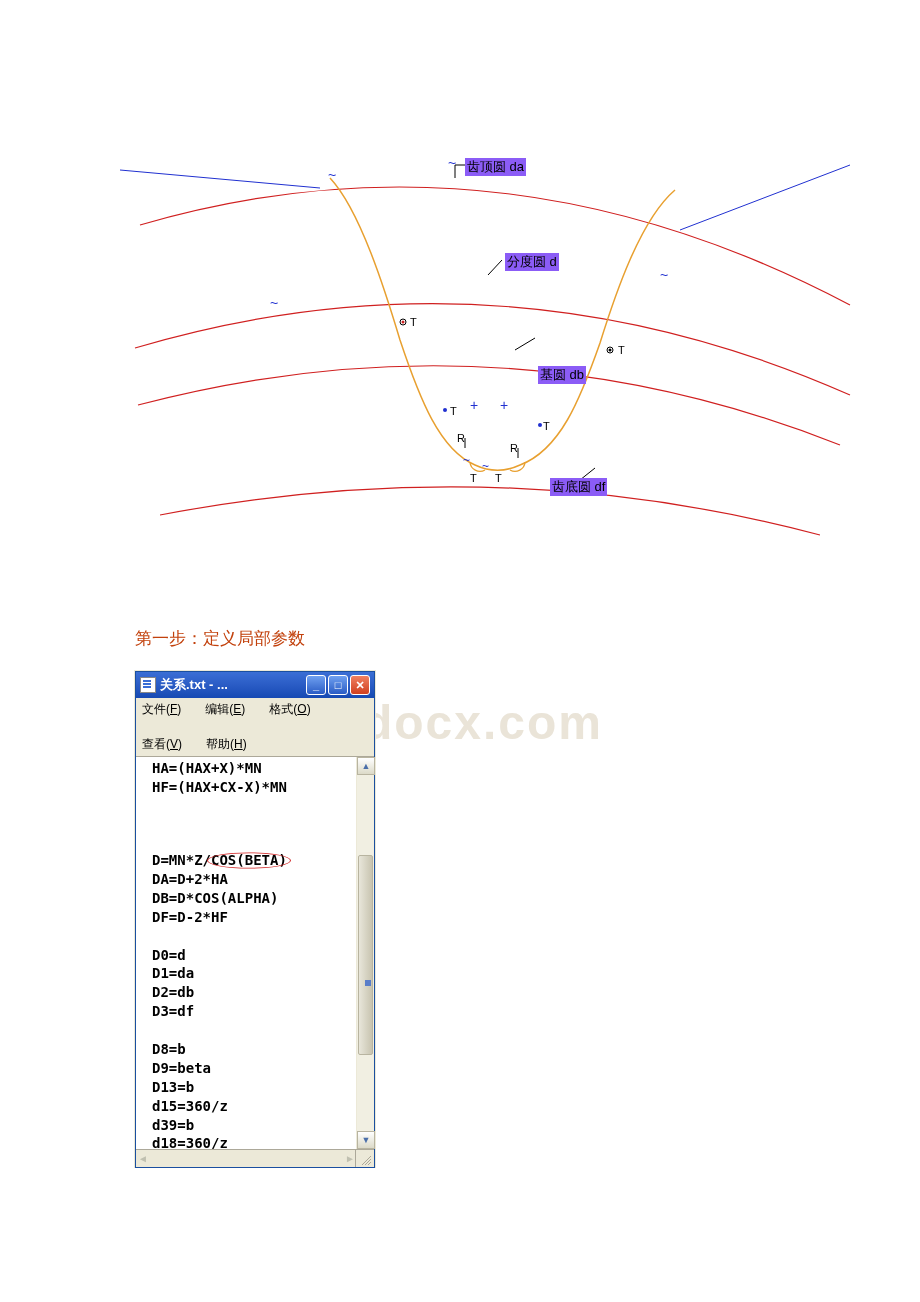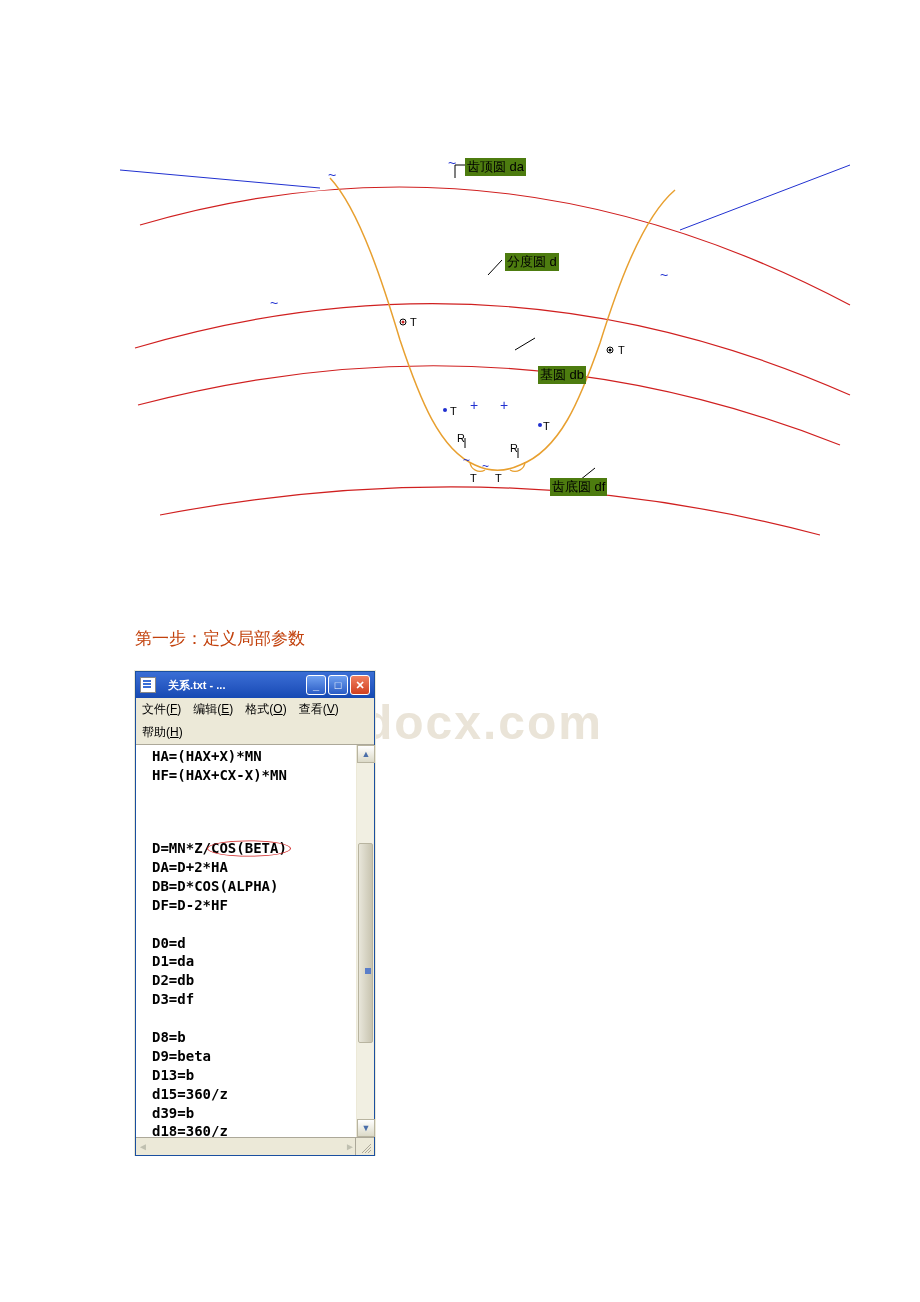--- a/index.html
+++ b/index.html
@@ -23,21 +23,21 @@
     }
     .diagram-area svg {
       position: absolute;
       top: 0;
       left: 0;
     }
     .diagram-label {
       position: absolute;
       font-size: 13px;
       color: #000;
-      background: #4d7c0f;
+      background: #8b5cf6;
       padding: 0 2px;
       white-space: nowrap;
     }
     .body-text {
       margin-left: 135px;
       margin-top: 40px;
       font-size: 17px;
       color: #c2410c;
       line-height: 2.2;
     }
@@ -81,22 +81,22 @@
     }
     .titlebar-icon::after {
       content: "";
       position: absolute;
       left: 2px; top: 2px; width: 8px; height: 2px;
       background: #3a6ed5;
       box-shadow: 0 3px 0 #3a6ed5, 0 6px 0 #3a6ed5;
     }
     .titlebar-text {
       flex: 1;
-      margin-left: 12px;
-      font-size: 11px;
+      margin-left: 4px;
+      font-size: 13px;
       font-weight: bold;
       white-space: nowrap;
       overflow: hidden;
     }
     .titlebar-buttons { display: flex; gap: 2px; }
     .tb-btn {
       width: 20px;
       height: 20px;
       background: linear-gradient(to bottom, #6fa0f0, #2a5cc5);
       border: 1px solid #fff;
@@ -112,21 +112,21 @@
     .tb-btn.close {
       background: linear-gradient(to bottom, #f08060, #d04020);
     }
     .menubar {
       background: #ece9d8;
       border-bottom: 1px solid #aca899;
       padding: 2px 4px;
       font-size: 12px;
       display: flex;
       flex-wrap: wrap;
-      gap: 4px;
+      gap: 16px;
       align-items: flex-end;
     }
     .menu-item {
       padding: 1px 6px 1px 2px;
       cursor: pointer;
     }
     .menu-item u { text-decoration: underline; }
     .editor-wrap {
       position: relative;
     }

